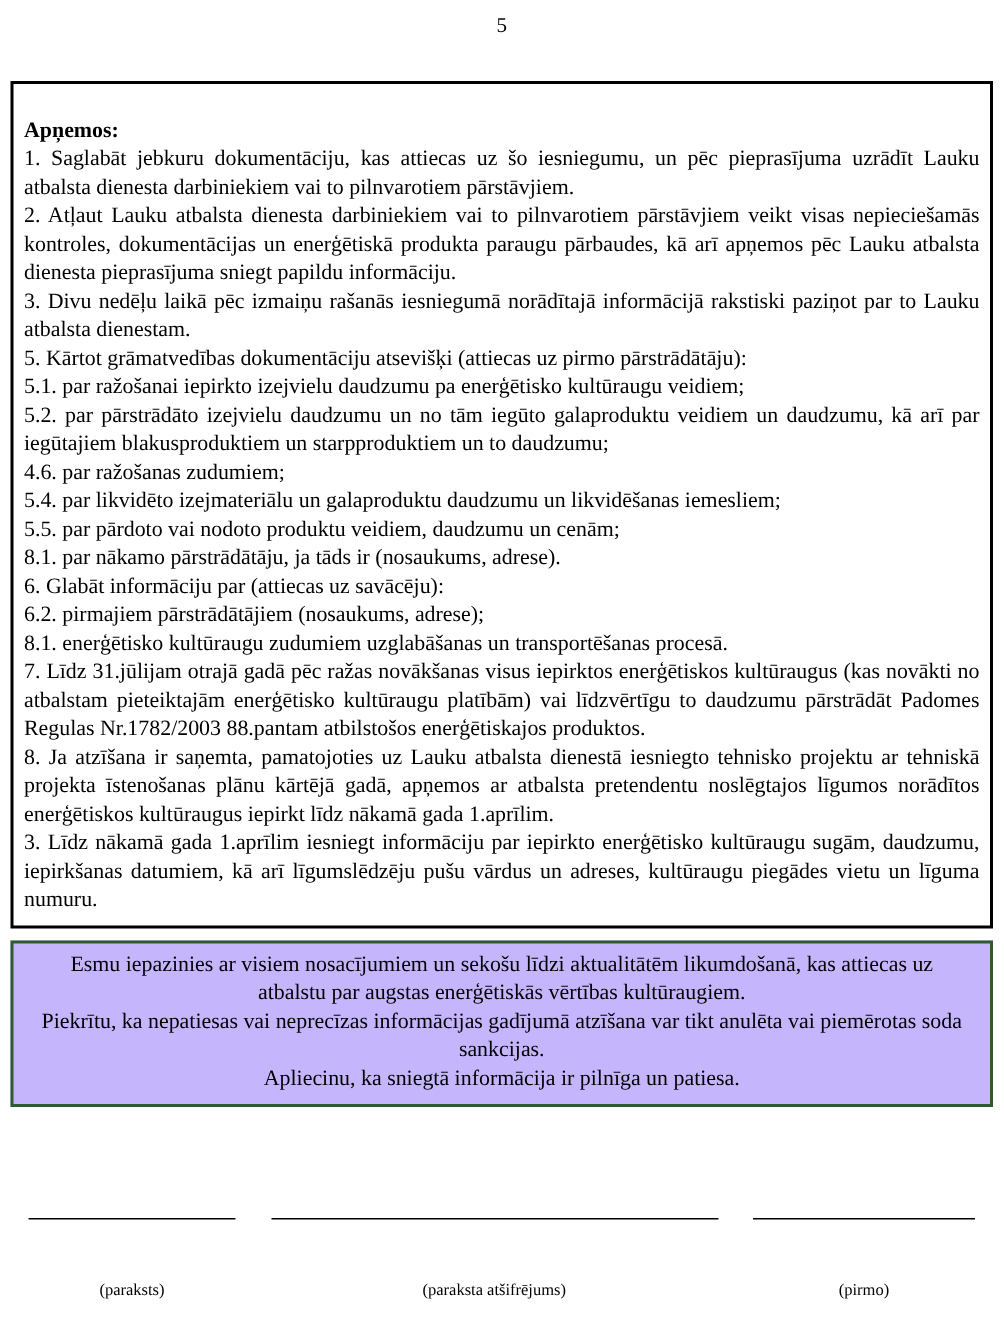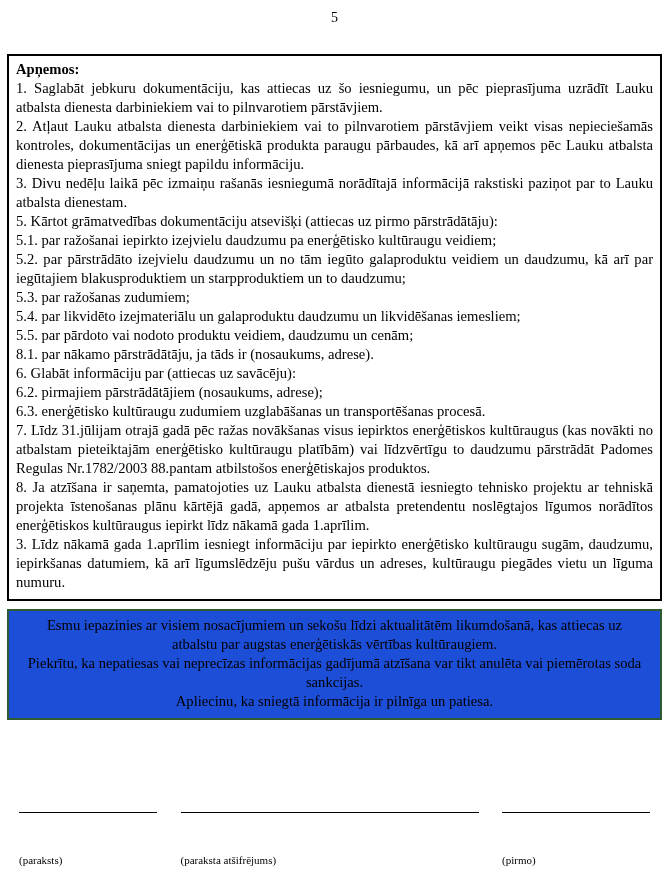--- a/index.html
+++ b/index.html
@@ -18,51 +18,51 @@
     display: flex;
     flex-direction: column;
   }
   .page-number {
     text-align: center;
     font-size: 14px;
     margin-bottom: 28px;
   }
   .commitments-box {
     border: 2px solid #000000;
-    padding: 4px 7px 7px 7px;
+    padding: 22px 7px 7px 7px;
     font-size: 14.6px;
     line-height: 19px;
   }
   .commitments-box p {
     text-align: justify;
   }
   .commitments-title {
     font-weight: bold;
     text-align: left !important;
   }
   .declaration-box {
     margin-top: 8px;
     border: 2px solid #2f5b33;
-    background: #1d4ed8;
+    background: #c4b5fd;
     padding: 5px 14px 7px 14px;
     font-size: 14.6px;
     line-height: 19px;
     text-align: center;
   }
   .signature-row {
     margin-top: auto;
     display: flex;
     justify-content: space-between;
     align-items: flex-end;
     padding: 0 12px 8px 12px;
   }
   .sig-field {
     display: flex;
     flex-direction: column;
-    align-items: flex-start;
+    align-items: center;
     gap: 39px;
   }
   .sig-line {
     border-bottom: 1px solid #000000;
     height: 1px;
   }
   .sig-line.w1 { width: 138px; }
   .sig-line.w2 { width: 298px; }
   .sig-line.w3 { width: 148px; }
   .sig-label {
@@ -78,27 +78,27 @@
   <div class="page-number">5</div>
 
   <div class="commitments-box">
     <p class="commitments-title">Apņemos:</p>
     <p>1. Saglabāt jebkuru dokumentāciju, kas attiecas uz šo iesniegumu, un pēc pieprasījuma uzrādīt Lauku atbalsta dienesta darbiniekiem vai to pilnvarotiem pārstāvjiem.</p>
     <p>2. Atļaut Lauku atbalsta dienesta darbiniekiem vai to pilnvarotiem pārstāvjiem veikt visas nepieciešamās kontroles, dokumentācijas un enerģētiskā produkta paraugu pārbaudes, kā arī apņemos pēc Lauku atbalsta dienesta pieprasījuma sniegt papildu informāciju.</p>
     <p>3. Divu nedēļu laikā pēc izmaiņu rašanās iesniegumā norādītajā informācijā rakstiski paziņot par to Lauku atbalsta dienestam.</p>
     <p>5. Kārtot grāmatvedības dokumentāciju atsevišķi (attiecas uz pirmo pārstrādātāju):</p>
     <p>5.1. par ražošanai iepirkto izejvielu daudzumu pa enerģētisko kultūraugu veidiem;</p>
     <p>5.2. par pārstrādāto izejvielu daudzumu un no tām iegūto galaproduktu veidiem un daudzumu, kā arī par iegūtajiem blakusproduktiem un starpproduktiem un to daudzumu;</p>
-    <p>5.3. par ražošanas zudumiem;</p>
+    <p>4.6. par ražošanas zudumiem;</p>
     <p>5.4. par likvidēto izejmateriālu un galaproduktu daudzumu un likvidēšanas iemesliem;</p>
     <p>5.5. par pārdoto vai nodoto produktu veidiem, daudzumu un cenām;</p>
     <p>8.1. par nākamo pārstrādātāju, ja tāds ir (nosaukums, adrese).</p>
     <p>6. Glabāt informāciju par (attiecas uz savācēju):</p>
     <p>6.2. pirmajiem pārstrādātājiem (nosaukums, adrese);</p>
-    <p>6.3. enerģētisko kultūraugu zudumiem uzglabāšanas un transportēšanas procesā.</p>
+    <p>8.1. enerģētisko kultūraugu zudumiem uzglabāšanas un transportēšanas procesā.</p>
     <p>7. Līdz 31.jūlijam otrajā gadā pēc ražas novākšanas visus iepirktos enerģētiskos kultūraugus (kas novākti no atbalstam pieteiktajām enerģētisko kultūraugu platībām) vai līdzvērtīgu to daudzumu pārstrādāt Padomes Regulas Nr.1782/2003 88.pantam atbilstošos enerģētiskajos produktos.</p>
     <p>8. Ja atzīšana ir saņemta, pamatojoties uz Lauku atbalsta dienestā iesniegto tehnisko projektu ar tehniskā projekta īstenošanas plānu kārtējā gadā, apņemos ar atbalsta pretendentu noslēgtajos līgumos norādītos enerģētiskos kultūraugus iepirkt līdz nākamā gada 1.aprīlim.</p>
     <p>3. Līdz nākamā gada 1.aprīlim iesniegt informāciju par iepirkto enerģētisko kultūraugu sugām, daudzumu, iepirkšanas datumiem, kā arī līgumslēdzēju pušu vārdus un adreses, kultūraugu piegādes vietu un līguma numuru.</p>
   </div>
 
   <div class="declaration-box">
     <p>Esmu iepazinies ar visiem nosacījumiem un sekošu līdzi aktualitātēm likumdošanā, kas attiecas uz atbalstu par augstas enerģētiskās vērtības kultūraugiem.</p>
     <p>Piekrītu, ka nepatiesas vai neprecīzas informācijas gadījumā atzīšana var tikt anulēta vai piemērotas soda sankcijas.</p>
     <p>Apliecinu, ka sniegtā informācija ir pilnīga un patiesa.</p>
   </div>

